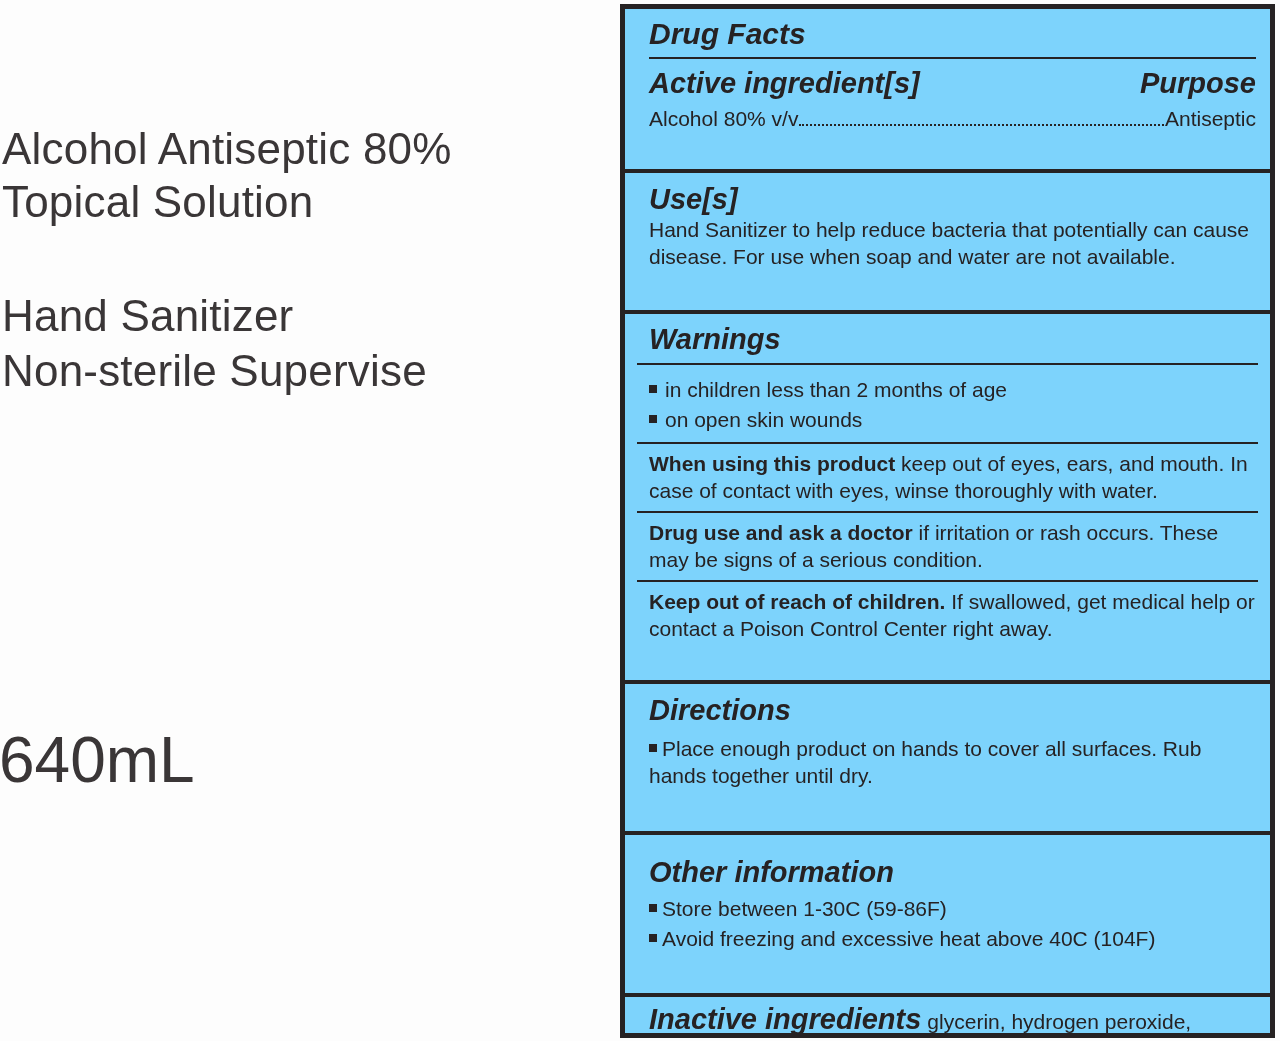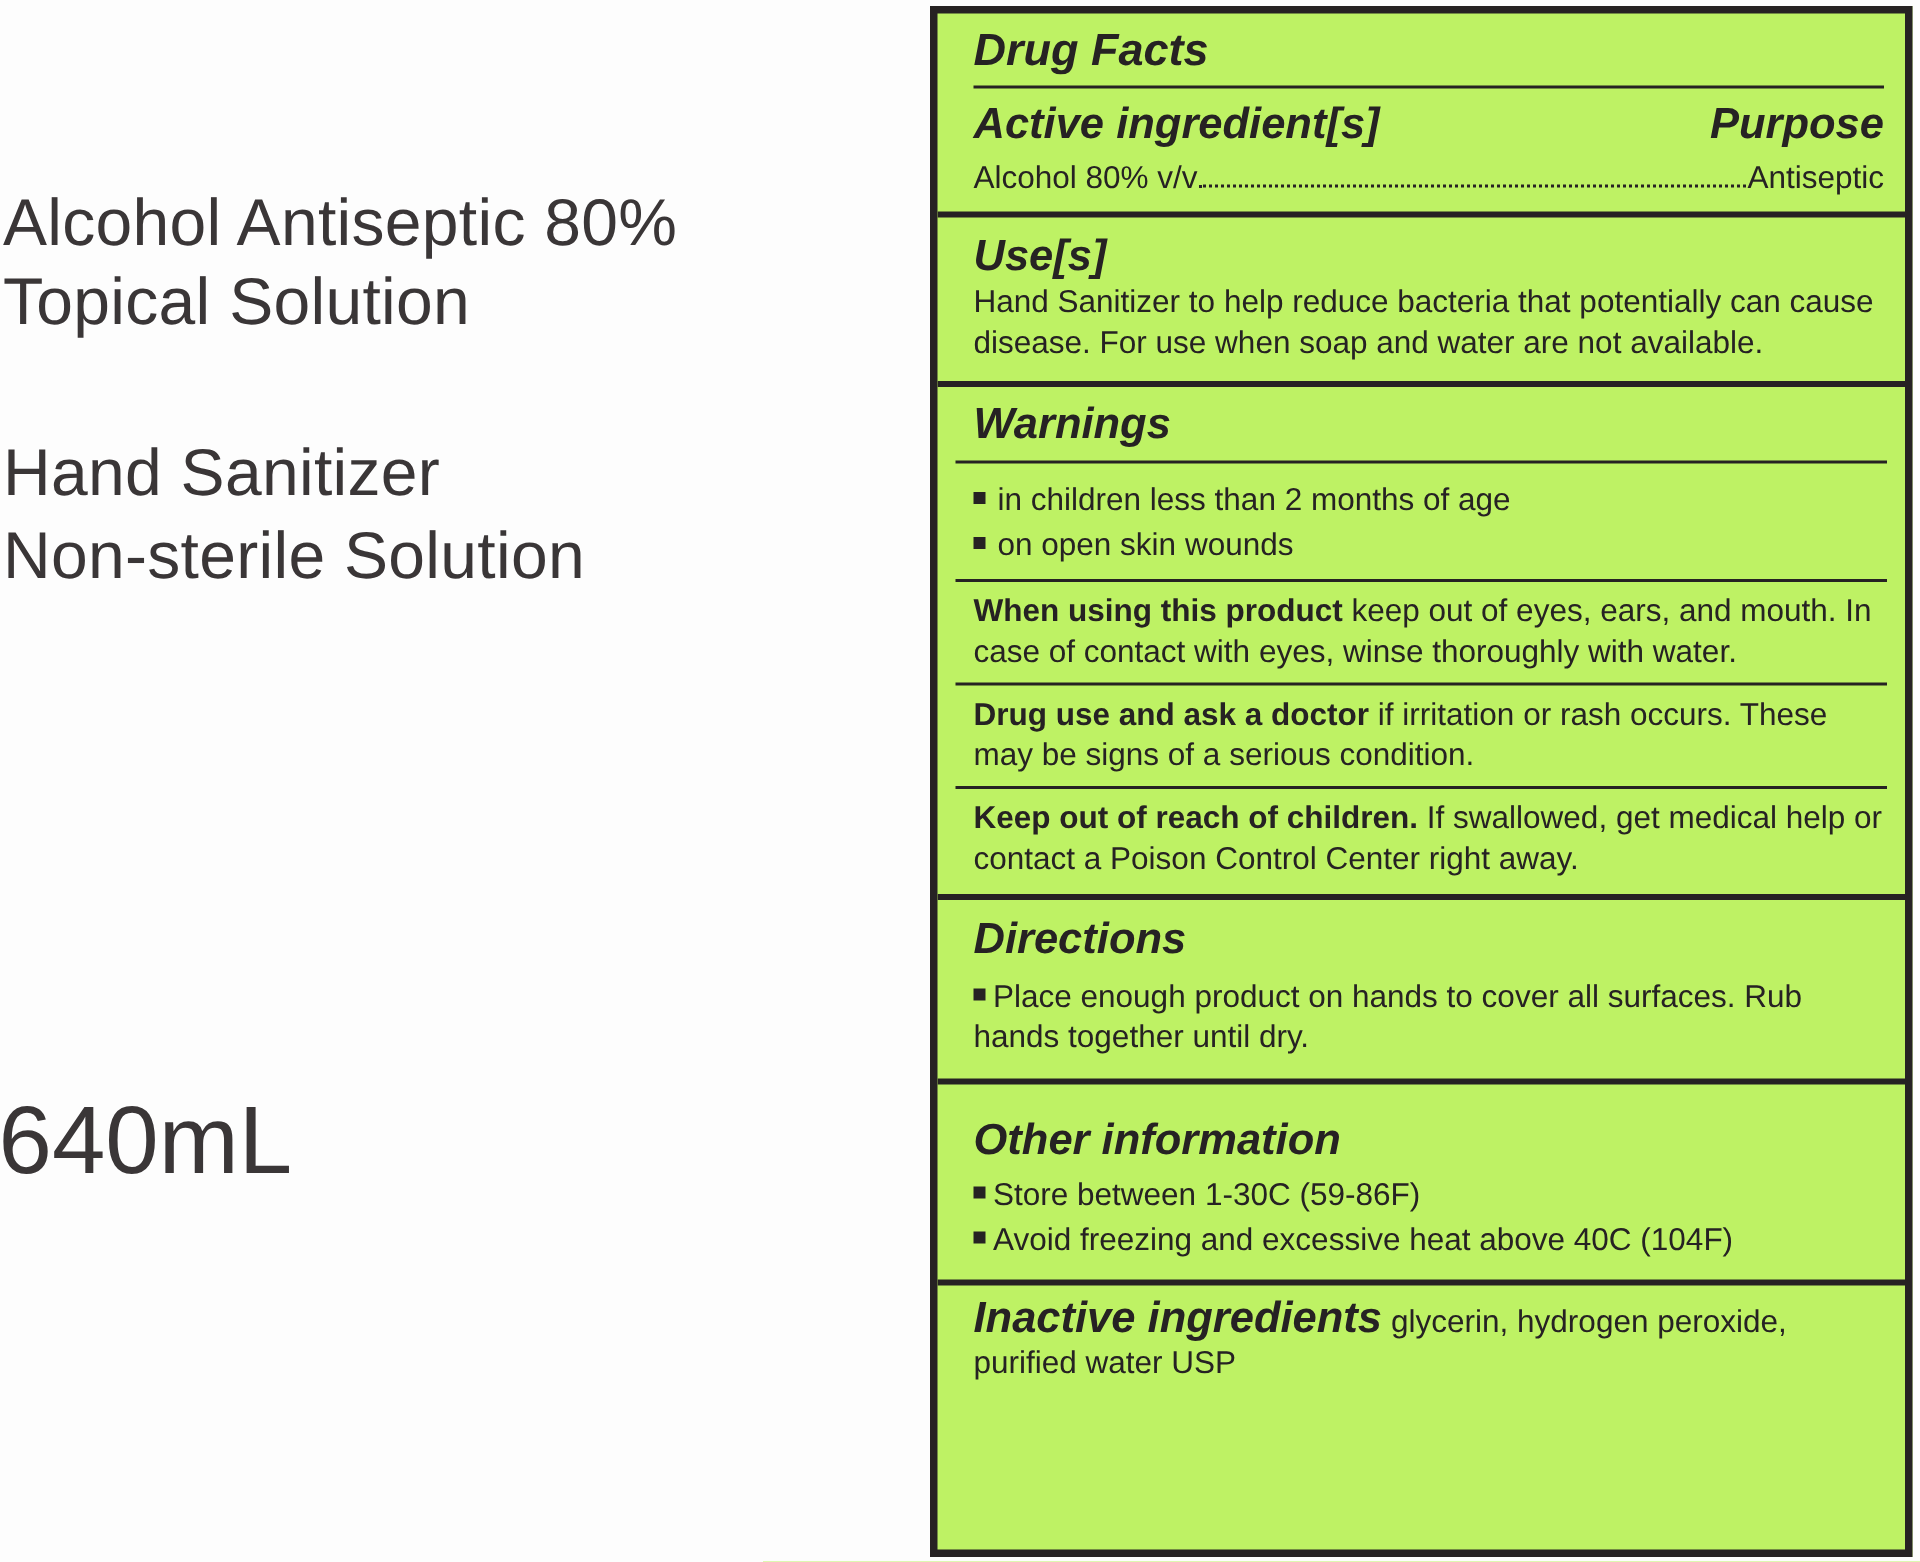--- a/index.html
+++ b/index.html
@@ -36,25 +36,26 @@
   .volume{
     margin-top:337px;
     font-size:64px;line-height:50px;
     margin-left:-3px;
   }
 
   
   .df-panel{
     position:absolute;left:620px;top:4px;
     width:655px;height:1034px;
-    background:#bef264;
+    background:#7dd3fc;
     border:5px solid var(--ink);
     display:flex;flex-direction:column;
     font-size:21px;line-height:27px;
     overflow:hidden;
+    gap:28px;
   }
   .sec{border-top:4px solid var(--ink);}
   .sec:first-child{border-top:none;}
 
   .df-title{
     margin:0;
     font-size:30px;line-height:36px;
     font-weight:bold;font-style:italic;
   }
   .sec-headrow{padding:7px 14px 9px 24px;}
@@ -124,21 +125,21 @@
 </head>
 <body>
 
 <div class="left-panel">
   <div class="product-title">
     <div>Alcohol Antiseptic 80%</div>
     <div>Topical Solution</div>
   </div>
   <div class="product-subtitle">
     <div>Hand Sanitizer</div>
-    <div>Non-sterile Solution</div>
+    <div>Non-sterile Supervise</div>
   </div>
   <div class="volume">640mL</div>
 </div>
 
 <div class="df-panel">
 
   <section class="sec sec-headrow">
     <h1 class="df-title">Drug Facts</h1>
     <div class="hairline"></div>
     <div class="ai-head-row">

